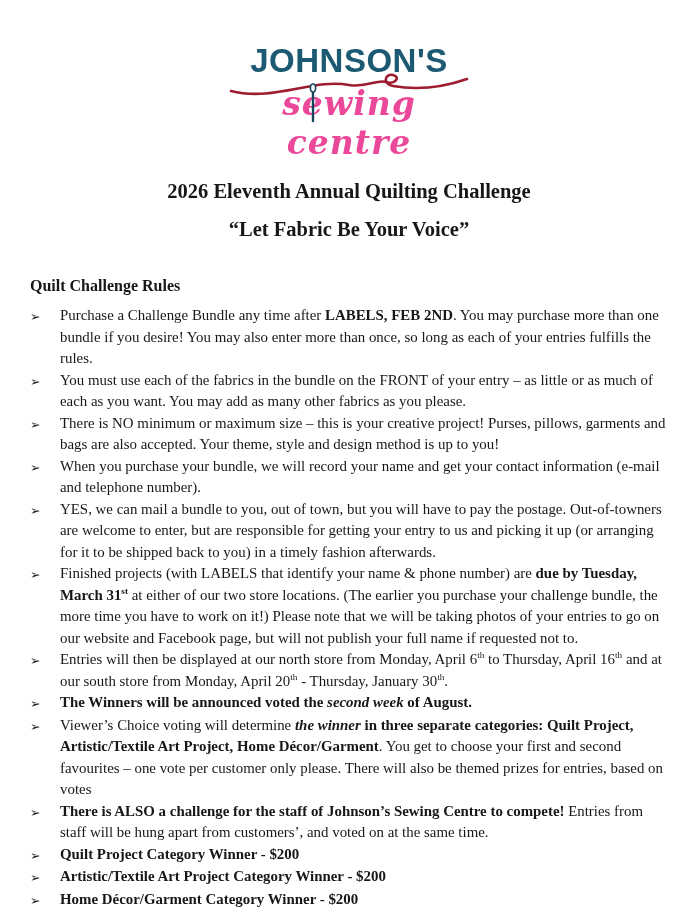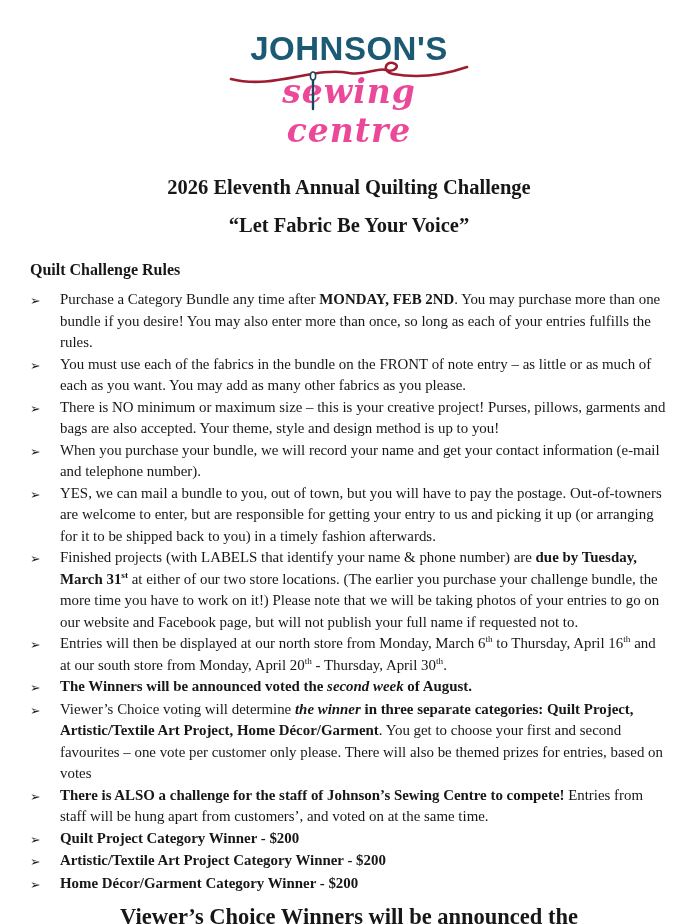--- a/index.html
+++ b/index.html
@@ -6,40 +6,40 @@
   html,body { background:#ffffff; }
   body {
     width:698px; height:924px; margin:0 auto;
     font-family:"Liberation Serif", serif;
     color:#171717;
     overflow:hidden;
   }
   .page { padding:30px 30px 0 30px; }
 
   
-  .logo { position:relative; width:240px; margin:0 auto; text-align:center; }
+  .logo { position:relative; width:240px; margin:12px auto; text-align:center; }
   .brand {
     font-family:"Liberation Sans", sans-serif;
     font-weight:800; font-size:33px; letter-spacing:0.5px;
     color:#1c5a74;
   }
   .thread-svg {
     position:absolute; left:0; top:33px; width:240px; height:56px;
     overflow:visible; pointer-events:none; z-index:2;
   }
   .tagline {
     font-family:"DejaVu Serif", serif;
     font-style:italic; font-weight:700; font-size:33px;
     letter-spacing:1px; color:#ec4899; margin-top:4px;
   }
 
   
-  .title    { margin-top:26px; text-align:center; font-weight:700; font-size:20.5px; }
+  .title    { margin-top:18px; text-align:center; font-weight:700; font-size:20.5px; }
   .subtitle { margin-top:15px; text-align:center; font-weight:700; font-size:20.5px;font-family:Liberation Serif, serif; }
-  .rules-heading { margin-top:24px; font-weight:700; font-size:16px; }
+  .rules-heading { margin-top:36px; font-weight:700; font-size:16px; }
 
   
   .rules-list { list-style:none; margin-top:10px; }
   .rule-item { display:flex; align-items:flex-start; }
   .bullet {
     flex:0 0 30px; width:30px;
     font-family:"DejaVu Sans", sans-serif;
     font-size:12.5px; line-height:21.5px; padding-top:1px;
     color:#222;
   }
@@ -69,45 +69,45 @@
     <div class="tagline">sewing centre</div>
   </div>
 
   <div class="title">2026 Eleventh Annual Quilting Challenge</div>
   <div class="subtitle">“Let Fabric Be Your Voice”</div>
   <div class="rules-heading">Quilt Challenge Rules</div>
 
   <ul class="rules-list">
       <li class="rule-item">
         <span class="bullet">➢</span>
-        <span class="rule-text"><span>Purchase a Category Bundle any time after </span><span class="b">MONDAY, FEB 2ND</span><span>. You may purchase more than one bundle if you desire!  You may also enter more than once, so long as each of your entries fulfills the rules.</span></span>
+        <span class="rule-text"><span>Purchase a Challenge Bundle any time after </span><span class="b">LABELS, FEB 2ND</span><span>. You may purchase more than one bundle if you desire!  You may also enter more than once, so long as each of your entries fulfills the rules.</span></span>
       </li>
       <li class="rule-item">
         <span class="bullet">➢</span>
-        <span class="rule-text"><span>You must use each of the fabrics in the bundle on the FRONT of note entry – as little or as much of each as you want. You may add as many other fabrics as you please.</span></span>
+        <span class="rule-text"><span>You must use each of the fabrics in the bundle on the FRONT of your entry – as little or as much of each as you want. You may add as many other fabrics as you please.</span></span>
       </li>
       <li class="rule-item">
         <span class="bullet">➢</span>
         <span class="rule-text"><span>There is NO minimum or maximum size – this is your creative project! Purses, pillows, garments and bags are also accepted. Your theme, style and design method is up to you!</span></span>
       </li>
       <li class="rule-item">
         <span class="bullet">➢</span>
         <span class="rule-text"><span>When you purchase your bundle, we will record your name and get your contact information (e-mail and telephone number).</span></span>
       </li>
       <li class="rule-item">
         <span class="bullet">➢</span>
         <span class="rule-text"><span>YES, we can mail a bundle to you, out of town, but you will have to pay the postage.  Out-of-towners are welcome to enter, but are responsible for getting your entry to us and picking it up (or arranging for it to be shipped back to you) in a timely fashion afterwards.</span></span>
       </li>
       <li class="rule-item">
         <span class="bullet">➢</span>
         <span class="rule-text"><span>Finished projects (with LABELS that identify your name &amp; phone number) are </span><span class="b">due by Tuesday, March 31</span><sup class="b">st</sup><span> at either of our two store locations. (The earlier you purchase your challenge bundle, the more time you have to work on it!)  Please note that we will be taking photos of your entries to go on our website and Facebook page, but will not publish your full name if requested not to.</span></span>
       </li>
       <li class="rule-item">
         <span class="bullet">➢</span>
-        <span class="rule-text"><span>Entries will then be displayed at our north store from Monday, March 6</span><sup>th</sup><span> to Thursday, April 16</span><sup>th</sup><span> and at our south store from Monday, April 20</span><sup>th</sup><span> - Thursday, April 30</span><sup>th</sup><span>.</span></span>
+        <span class="rule-text"><span>Entries will then be displayed at our north store from Monday, April 6</span><sup>th</sup><span> to Thursday, April 16</span><sup>th</sup><span> and at our south store from Monday, April 20</span><sup>th</sup><span> - Thursday, January 30</span><sup>th</sup><span>.</span></span>
       </li>
       <li class="rule-item">
         <span class="bullet">➢</span>
         <span class="rule-text"><span class="b">The Winners will be announced voted the </span><span class="b i">second week</span><span class="b"> of August.</span></span>
       </li>
       <li class="rule-item">
         <span class="bullet">➢</span>
         <span class="rule-text"><span>Viewer’s Choice voting will determine </span><span class="b i">the winner</span><span class="b"> in three separate categories: Quilt Project, Artistic/Textile Art Project, Home Décor/Garment</span><span>.  You get to choose your first and second favourites – one vote per customer only please.  There will also be themed prizes for entries, based on votes</span></span>
       </li>
       <li class="rule-item">

